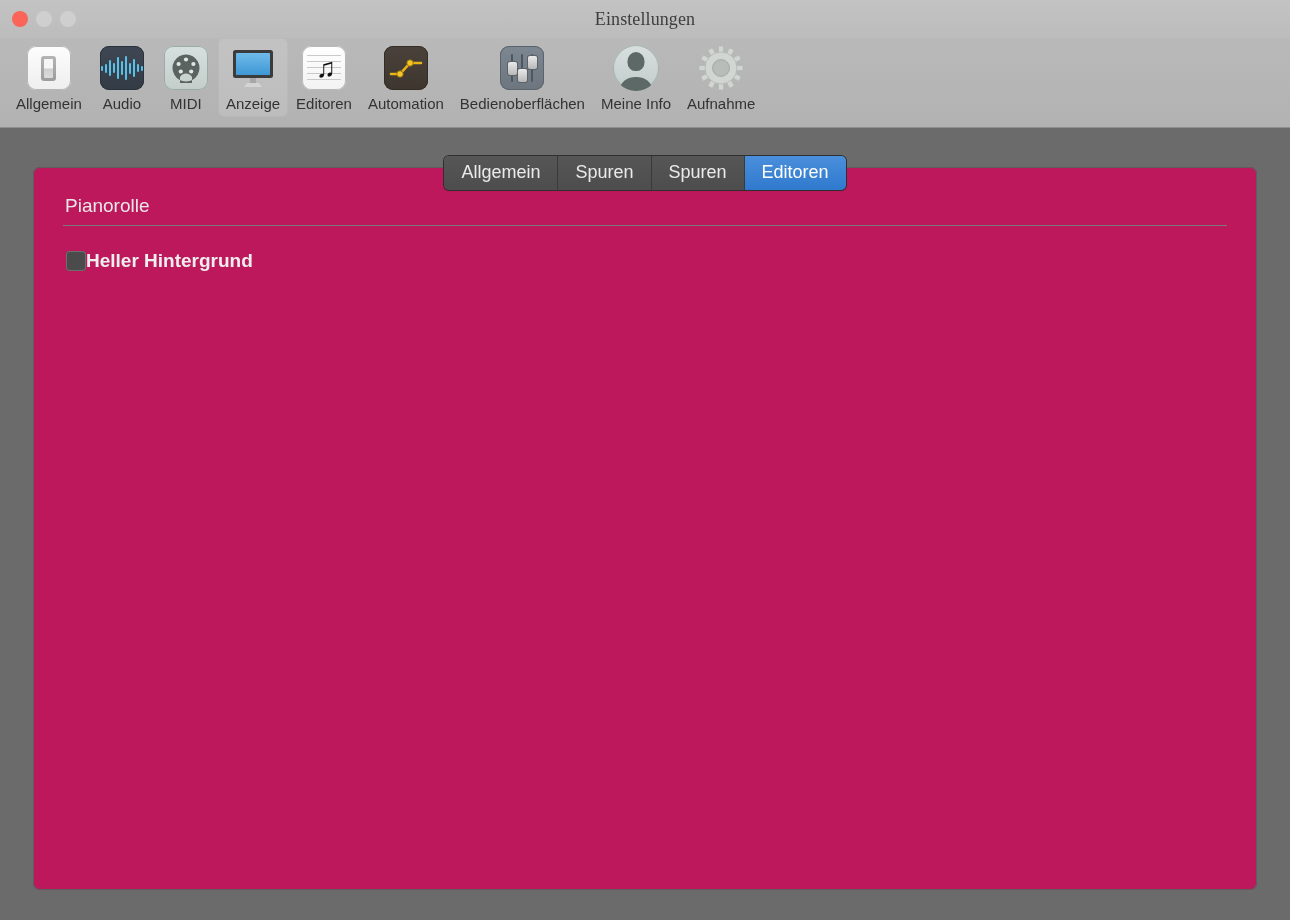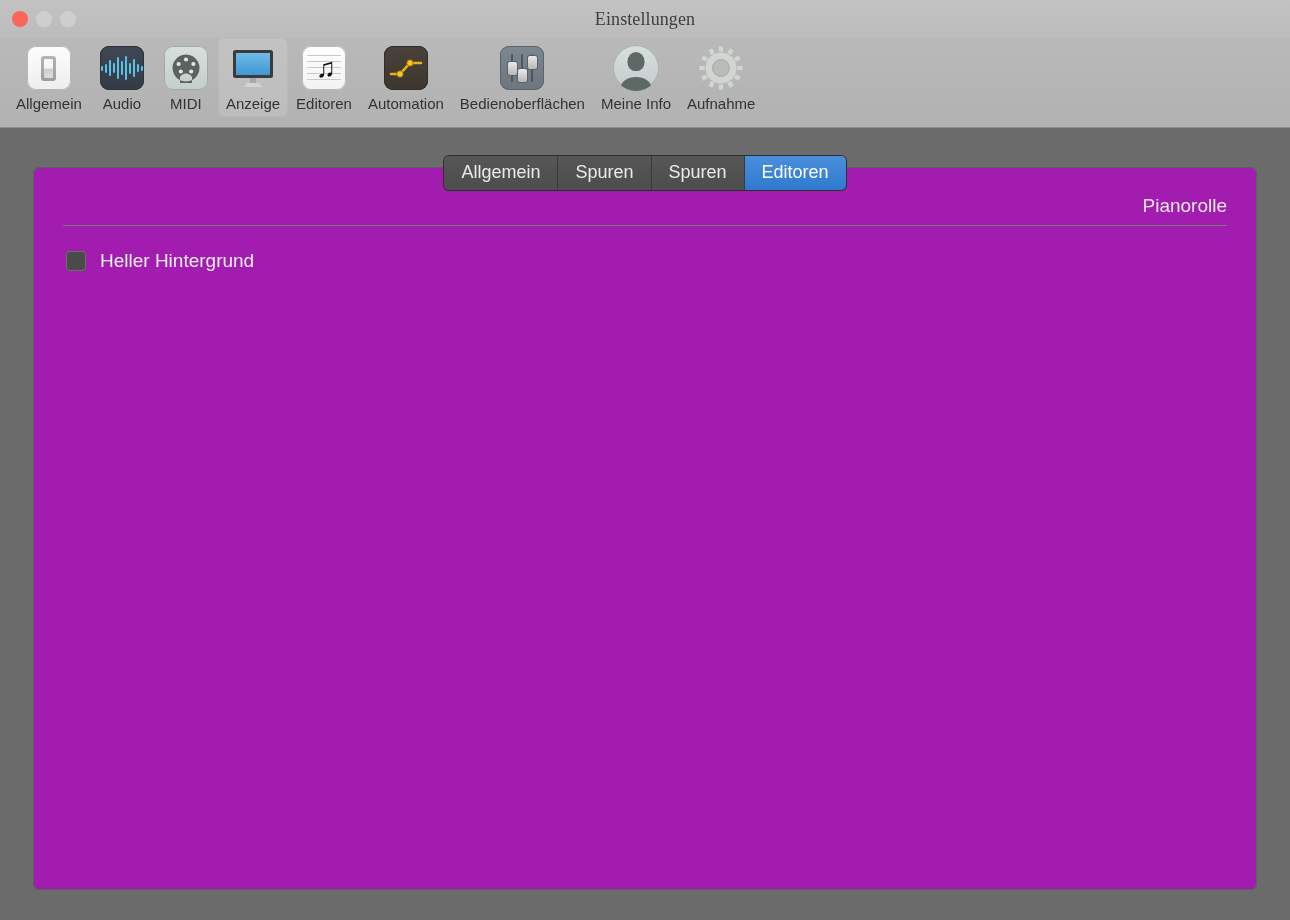--- a/index.html
+++ b/index.html
@@ -208,45 +208,45 @@
     color: #ffffff;
   }
 
   
   .panel {
     position: absolute;
     left: 33px;
     right: 33px;
     top: 39px;
     bottom: 30px;
-    background: #a21caf;
+    background: #be185d;
     border-radius: 7px;
     box-shadow: inset 0 0 0 1px #5e5e5e;
     padding: 28px 30px;
     z-index: 1;
-    text-align: right;
   }
 
   .group-title {
     font-size: 19px;
     color: #e8e8e8;
     padding-left: 2px;
     margin-bottom: 8px;
   }
   .group-rule {
     height: 1px;
     background: #7a7a7a;
     margin-bottom: 24px;
   }
 
   .checkbox-row {
     display: flex;
     align-items: center;
-    gap: 14px;
+    gap: 0;
     padding-left: 3px;
+    font-weight: bold;
   }
   .checkbox {
     width: 20px; height: 20px;
     border-radius: 4px;
     background: #4b4b4b;
     box-shadow: inset 0 0 0 1px #6e6e6e;
     flex: 0 0 20px;
   }
   .checkbox-label {
     font-size: 19px;

